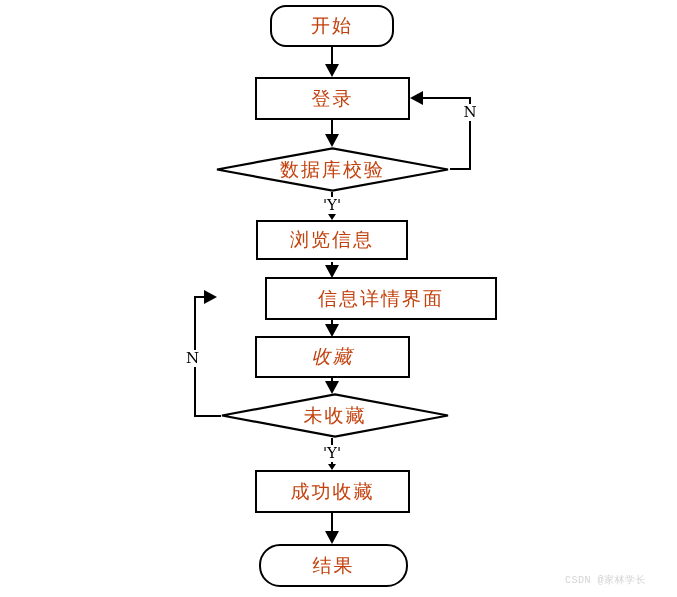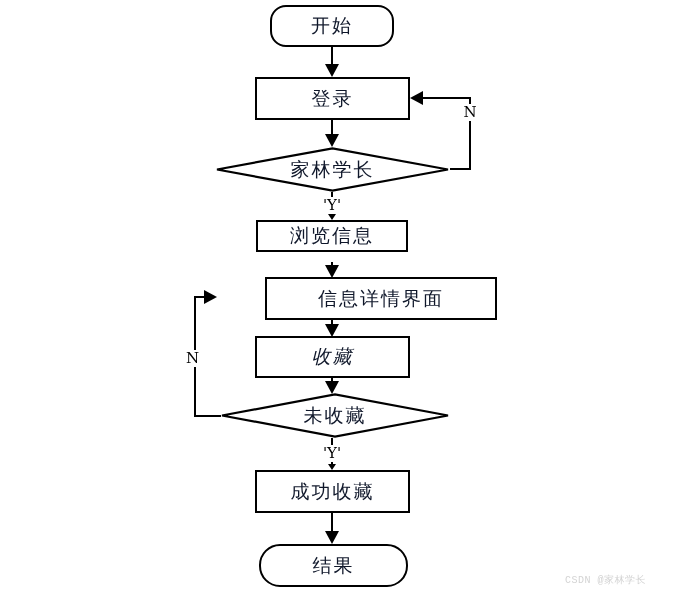--- a/index.html
+++ b/index.html
@@ -11,21 +11,21 @@
     background: #ffffff;
     font-family: "DejaVu Serif", "Liberation Serif", serif;
     overflow: hidden;
   }
   .node {
     position: absolute;
     display: flex;
     align-items: center;
     justify-content: center;
     background: #ffffff;
-    color: #0f172a;
+    color: #c2410c;
     font-size: 19px;
     letter-spacing: 2px;
     text-align: center;
   }
   .process { border: 2px solid #000000; justify-content: center; }
   .terminator { border: 2px solid #000000; }
   .decision { background: transparent; }
   .decision svg { position: absolute; left: 0; top: 0; }
   .decision .node-label {
     position: absolute; left: 0; top: 0; right: 0; bottom: 0;
@@ -82,24 +82,24 @@
   </div>
 
   <div class="node process" style="left:255px; top:77px; width:155px; height:43px;">
     <span class="node-label">登录</span>
   </div>
 
   <div class="node decision" style="left:215px; top:147px; width:235px; height:45px;">
     <svg width="235" height="45" viewBox="0 0 235 45">
       <polygon points="2,22.5 117.5,1.4 233,22.5 117.5,43.6" fill="#ffffff" stroke="#000000" stroke-width="2.2"></polygon>
     </svg>
-    <span class="node-label">家林学长</span>
+    <span class="node-label">数据库校验</span>
   </div>
 
-  <div class="node process" style="left:256px; top:220px; width:152px; height:32px;">
+  <div class="node process" style="left:256px; top:220px; width:152px; height:40px;">
     <span class="node-label">浏览信息</span>
   </div>
 
   <div class="node process" style="left:217px; top:277px; width:232px; height:43px;margin-left:48px;">
     <span class="node-label">信息详情界面</span>
   </div>
 
   <div class="node process" style="left:255px; top:336px; width:155px; height:42px;font-style:italic;">
     <span class="node-label">收藏</span>
   </div>

